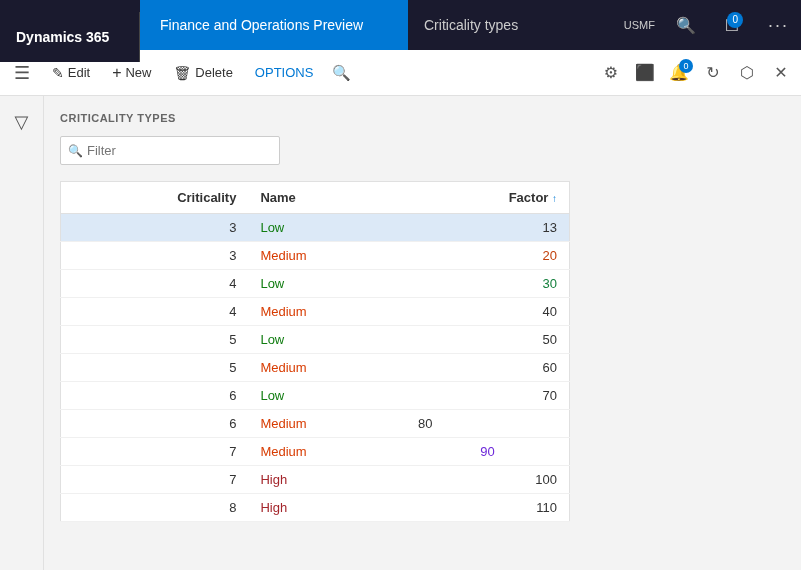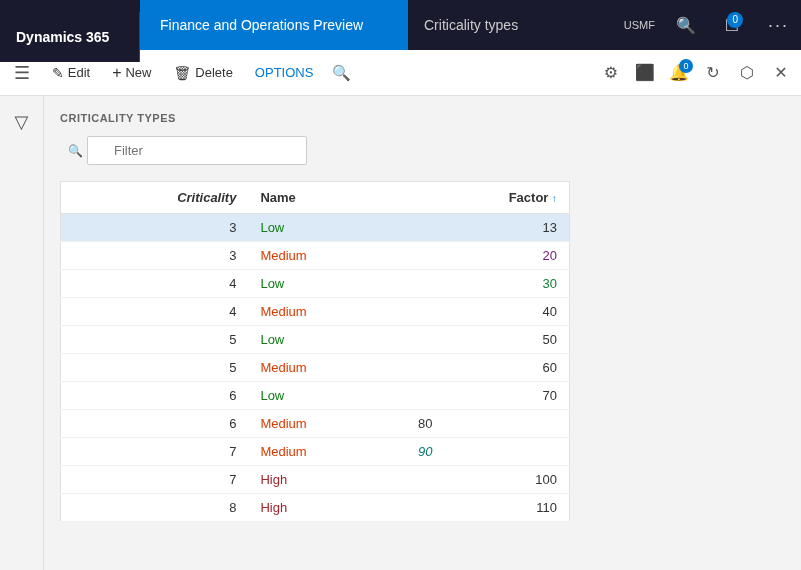--- a/index.html
+++ b/index.html
@@ -84,41 +84,41 @@
 
   <div style="width:44px; background:#f3f3f3; border-right:1px solid #e0e0e0; display:flex; flex-direction:column; align-items:center; padding-top:8px;">
     <div style="width:36px; height:36px; display:flex; align-items:center; justify-content:center; cursor:pointer; font-size:18px; color:#555; border-radius:2px;">▽</div>
   </div>
 
   <div style="flex:1; background:#f3f3f3; padding:16px; overflow:auto;">
     <div style="font-size:11px; color:#666; font-weight:600; letter-spacing:0.5px; margin-bottom:12px;">CRITICALITY TYPES</div>
 
     <div style="position:relative; margin-bottom:16px; max-width:220px;">
       <span style="position:absolute; left:8px; top:50%; transform:translateY(-50%); color:#888; font-size:12px;">🔍</span>
-      <input type="text" style="width: 100%; padding: 6px 8px 6px 26px; border: 1px solid rgb(204, 204, 204); border-radius: 2px; font-size: 13px; background: white; outline: none; margin-left: 27px;" placeholder="Filter">
+      <input type="text" style="width: 100%; padding: 6px 8px 6px 26px; border: 1px solid rgb(204, 204, 204); border-radius: 2px; font-size: 13px; background: white; outline: none;" placeholder="Filter">
     </div>
 
     <table style="width:100%; max-width:510px; background:white; border:1px solid #e0e0e0; border-collapse:collapse;">
       <thead>
         <tr>
-          <th style="text-align:right; padding:8px 12px; font-weight:600; font-size:13px; color:#333; background:white; border-bottom:1px solid #e0e0e0; cursor:pointer;font-style:italic;">Criticality</th>
+          <th style="text-align:right; padding:8px 12px; font-weight:600; font-size:13px; color:#333; background:white; border-bottom:1px solid #e0e0e0; cursor:pointer;">Criticality</th>
           <th style="text-align:left; padding:8px 12px; font-weight:600; font-size:13px; color:#333; background:white; border-bottom:1px solid #e0e0e0; cursor:pointer;">Name</th>
           <th style="text-align:right; padding:8px 12px; font-weight:600; font-size:13px; color:#333; background:white; border-bottom:1px solid #e0e0e0; cursor:pointer;">Factor <span style="color:#0078d4; font-size:10px;">↑</span></th>
         </tr>
       </thead>
       <tbody id="table-body">
       <tr style="background: rgb(220, 233, 247);">
             <td style="text-align: right; padding: 6px 12px; font-size: 13px; color: rgb(51, 51, 51); border-bottom: 1px solid rgb(240, 240, 240);">3</td>
             <td style="text-align: left; padding: 6px 12px; font-size: 13px; border-bottom: 1px solid rgb(240, 240, 240); color: rgb(16, 124, 16);">Low</td>
             <td style="text-align: right; padding: 6px 12px; font-size: 13px; color: rgb(51, 51, 51); border-bottom: 1px solid rgb(240, 240, 240);">13</td>
           </tr>
           <tr>
             <td style="text-align: right; padding: 6px 12px; font-size: 13px; color: rgb(51, 51, 51); border-bottom: 1px solid rgb(240, 240, 240);">3</td>
             <td style="text-align: left; padding: 6px 12px; font-size: 13px; border-bottom: 1px solid rgb(240, 240, 240); color: rgb(216, 59, 1);">Medium</td>
-            <td style="text-align: right; padding: 6px 12px; font-size: 13px; color: #701a75; border-bottom: 1px solid rgb(240, 240, 240);">20</td>
+            <td style="text-align: right; padding: 6px 12px; font-size: 13px; color: #c2410c; border-bottom: 1px solid rgb(240, 240, 240);">20</td>
           </tr>
           <tr>
             <td style="text-align: right; padding: 6px 12px; font-size: 13px; color: rgb(51, 51, 51); border-bottom: 1px solid rgb(240, 240, 240);">4</td>
             <td style="text-align: left; padding: 6px 12px; font-size: 13px; border-bottom: 1px solid rgb(240, 240, 240); color: rgb(16, 124, 16);">Low</td>
             <td style="text-align: right; padding: 6px 12px; font-size: 13px; color: #15803d; border-bottom: 1px solid rgb(240, 240, 240);">30</td>
           </tr>
           <tr>
             <td style="text-align: right; padding: 6px 12px; font-size: 13px; color: rgb(51, 51, 51); border-bottom: 1px solid rgb(240, 240, 240);">4</td>
             <td style="text-align: left; padding: 6px 12px; font-size: 13px; border-bottom: 1px solid rgb(240, 240, 240); color: rgb(216, 59, 1);">Medium</td>
             <td style="text-align: right; padding: 6px 12px; font-size: 13px; color: rgb(51, 51, 51); border-bottom: 1px solid rgb(240, 240, 240);">40</td>
@@ -139,21 +139,21 @@
             <td style="text-align: right; padding: 6px 12px; font-size: 13px; color: rgb(51, 51, 51); border-bottom: 1px solid rgb(240, 240, 240);">70</td>
           </tr>
           <tr>
             <td style="text-align: right; padding: 6px 12px; font-size: 13px; color: rgb(51, 51, 51); border-bottom: 1px solid rgb(240, 240, 240);">6</td>
             <td style="text-align: left; padding: 6px 12px; font-size: 13px; border-bottom: 1px solid rgb(240, 240, 240); color: rgb(216, 59, 1);">Medium</td>
             <td style="text-align: left; padding: 6px 12px; font-size: 13px; color: rgb(51, 51, 51); border-bottom: 1px solid rgb(240, 240, 240);">80</td>
           </tr>
           <tr>
             <td style="text-align: right; padding: 6px 12px; font-size: 13px; color: rgb(51, 51, 51); border-bottom: 1px solid rgb(240, 240, 240);">7</td>
             <td style="text-align: left; padding: 6px 12px; font-size: 13px; border-bottom: 1px solid rgb(240, 240, 240); color: rgb(216, 59, 1);">Medium</td>
-            <td style="text-align: left; padding: 6px 12px; font-size: 13px; color: #0f766e; border-bottom: 1px solid rgb(240, 240, 240); font-style: italic;">90</td>
+            <td style="text-align: center; padding: 6px 12px; font-size: 13px; color: #6d28d9; border-bottom: 1px solid rgb(240, 240, 240);">90</td>
           </tr>
           <tr>
             <td style="text-align: right; padding: 6px 12px; font-size: 13px; color: rgb(51, 51, 51); border-bottom: 1px solid rgb(240, 240, 240);">7</td>
             <td style="text-align: left; padding: 6px 12px; font-size: 13px; border-bottom: 1px solid rgb(240, 240, 240); color: rgb(164, 38, 44);">High</td>
             <td style="text-align: right; padding: 6px 12px; font-size: 13px; color: rgb(51, 51, 51); border-bottom: 1px solid rgb(240, 240, 240);">100</td>
           </tr>
           <tr>
             <td style="text-align: right; padding: 6px 12px; font-size: 13px; color: rgb(51, 51, 51); border-bottom: 1px solid rgb(240, 240, 240);">8</td>
             <td style="text-align: left; padding: 6px 12px; font-size: 13px; border-bottom: 1px solid rgb(240, 240, 240); color: rgb(164, 38, 44);">High</td>
             <td style="text-align: right; padding: 6px 12px; font-size: 13px; color: rgb(51, 51, 51); border-bottom: 1px solid rgb(240, 240, 240);">110</td>

